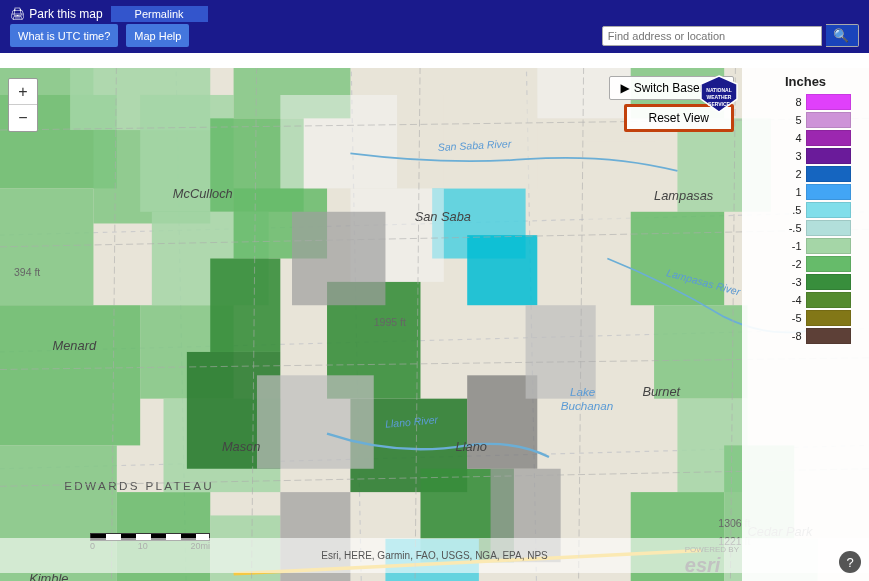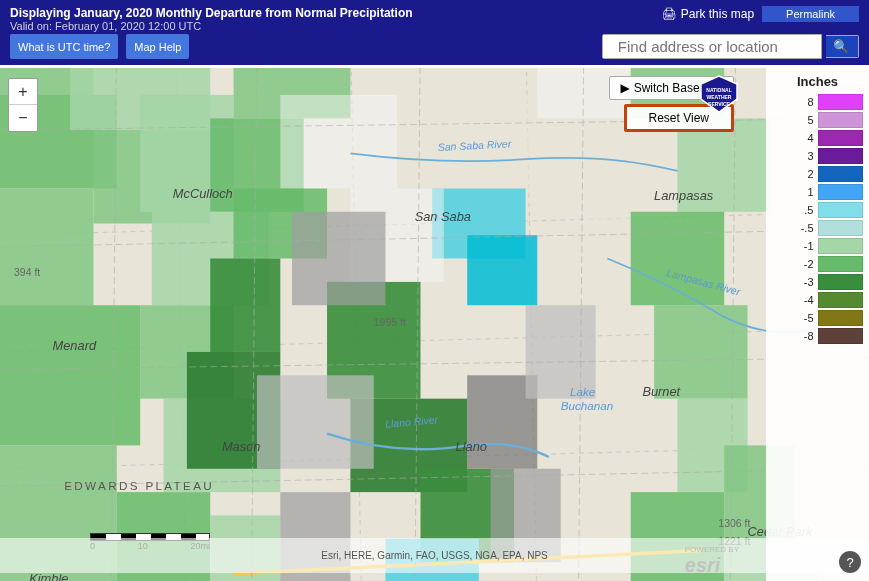--- a/index.html
+++ b/index.html
@@ -95,22 +95,22 @@
     }
 
     #search-row {
       display: flex;
       align-items: center;
       gap: 4px;
     }
 
     #search-input {
       width: 220px;
-      padding: 3px 15px;
-      font-size: 15px;
+      padding: 3px 5px;
+      font-size: 11px;
       border: 1px solid #aaa;
       border-radius: 2px 0 0 2px;
       outline: none;
     }
 
     #search-btn {
       background: #1a44bb;
       color: white;
       border: 1px solid #aaa;
       border-left: none;
@@ -300,21 +300,21 @@
       align-items: center;
       justify-content: center;
       z-index: 50;
     }
 
     
     #legend {
       position: absolute;
       top: 0;
       right: 0;
-      width: 103px;
+      width: 127px;
       height: 100%;
       background: rgba(255,255,255,0.92);
       z-index: 40;
       display: flex;
       flex-direction: column;
       align-items: center;
       padding-top: 6px;
     }
 
     #legend-title {
@@ -363,24 +363,20 @@
       z-index: 50;
     }
   </style>
 </head>
 <body>
 
 <div id="map-container">
 
   <div id="header-bar">
     <div id="header-title-row">
-      <div id="header-text">
-        <span id="header-title">Displaying January, 2020 Monthly Departure from Normal Precipitation</span>
-        <span id="header-valid">Valid on: February 01, 2020 12:00 UTC</span>
-      </div>
       <div id="header-right">
         <button id="print-btn">
           <span>🖨</span>
           <span>Park this map</span>
         </button>
         <button id="permalink-btn">Permalink</button>
       </div>
     </div>
     <div id="header-bottom-row">
       <div id="header-links">

